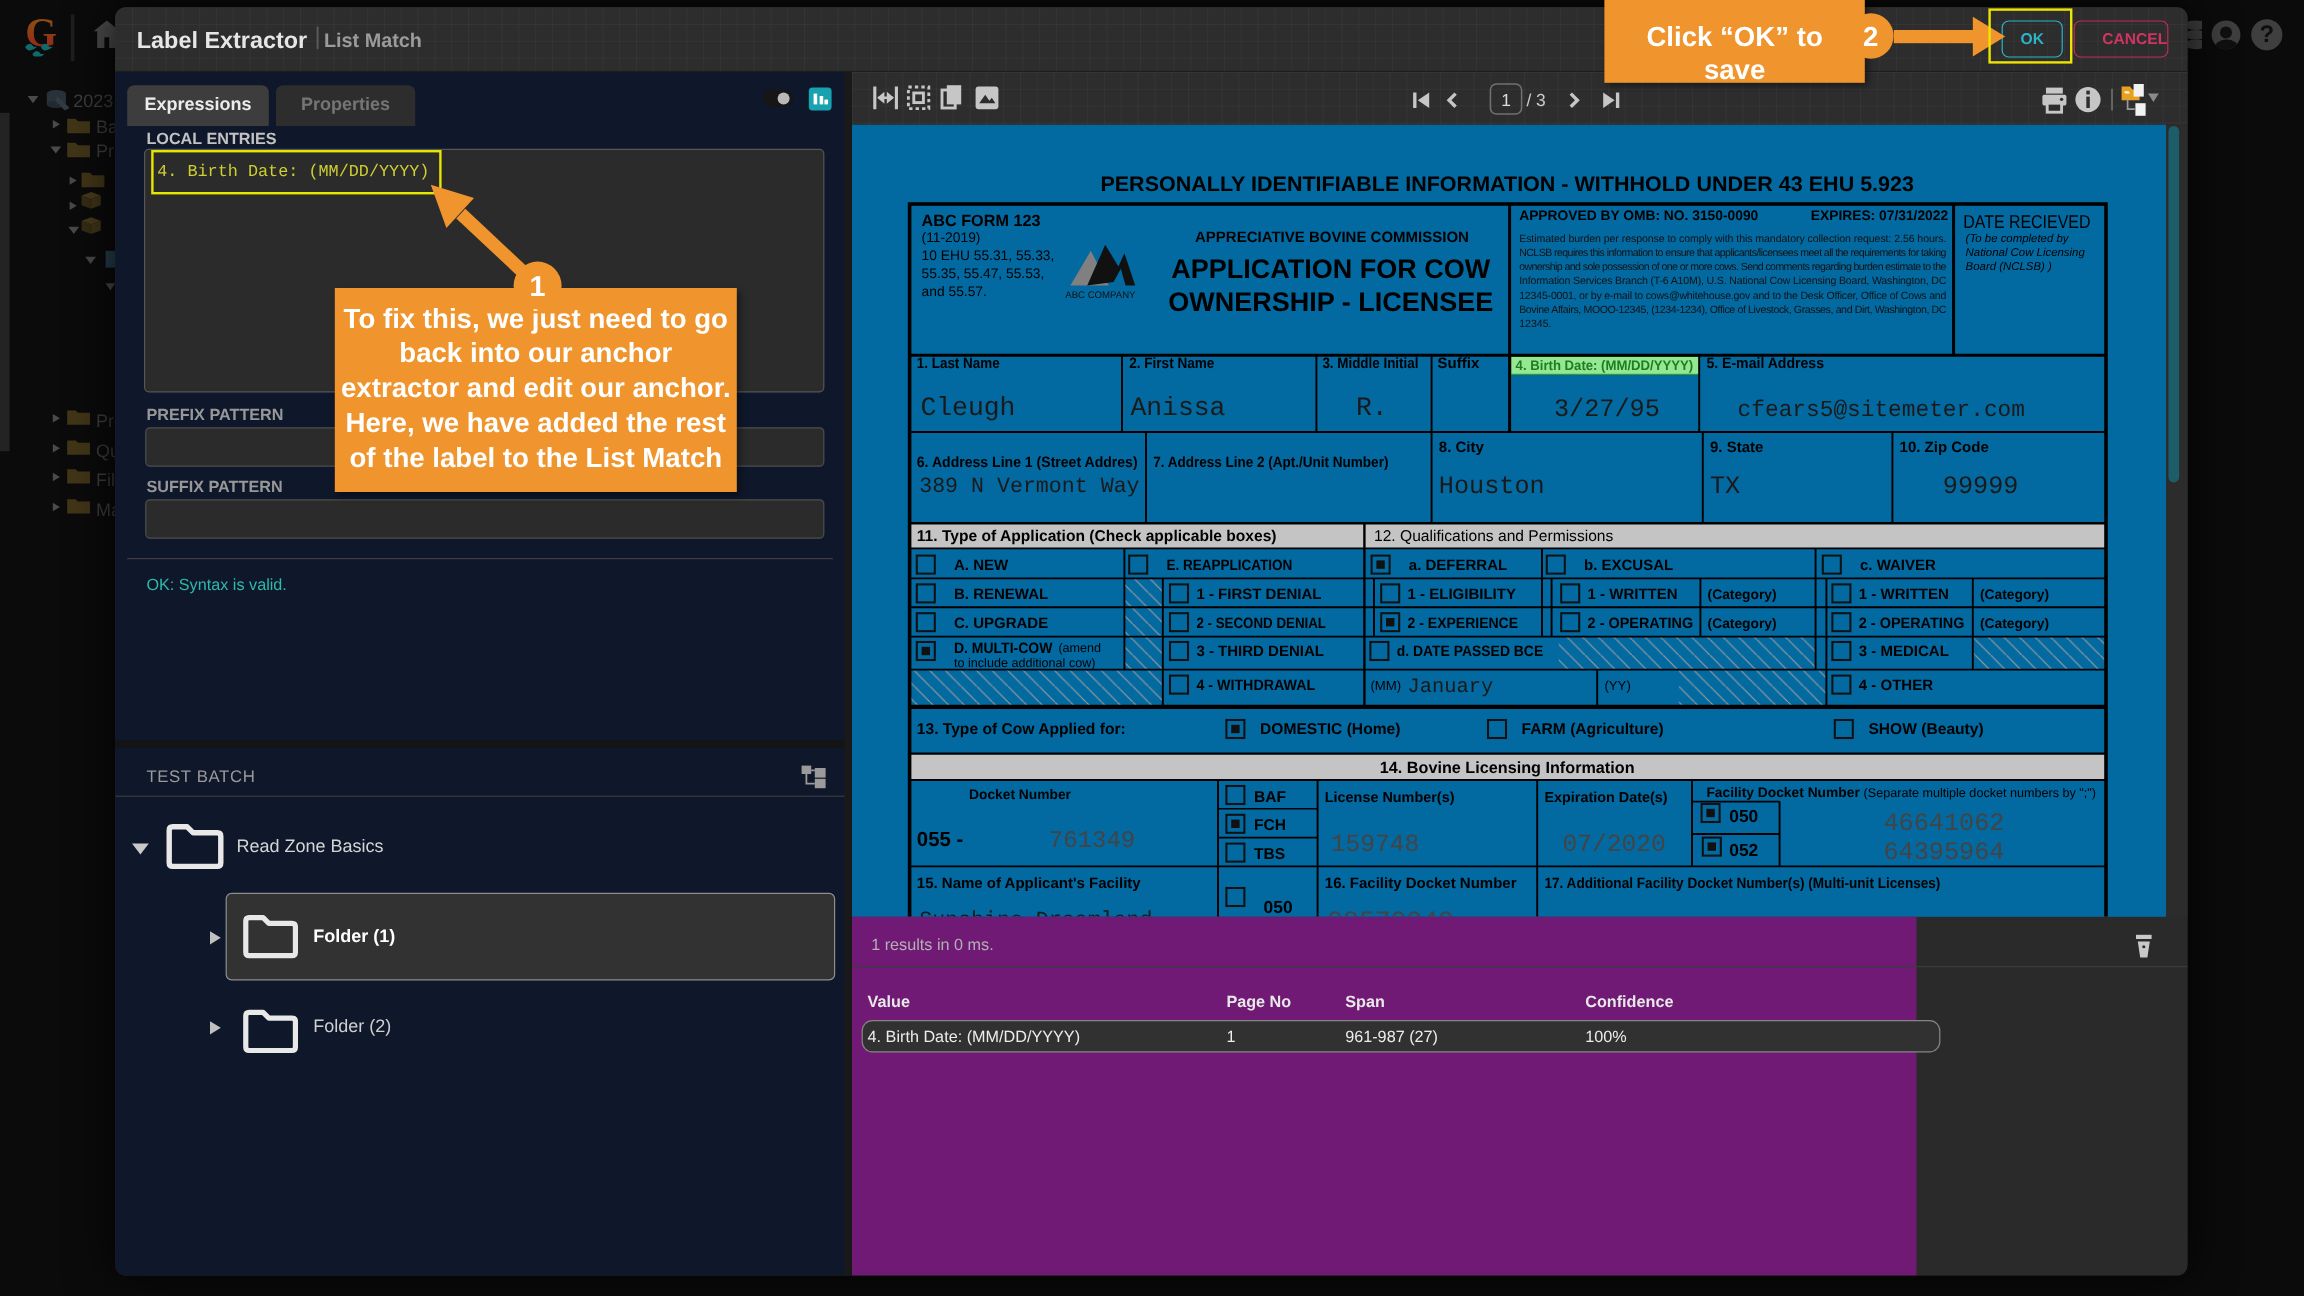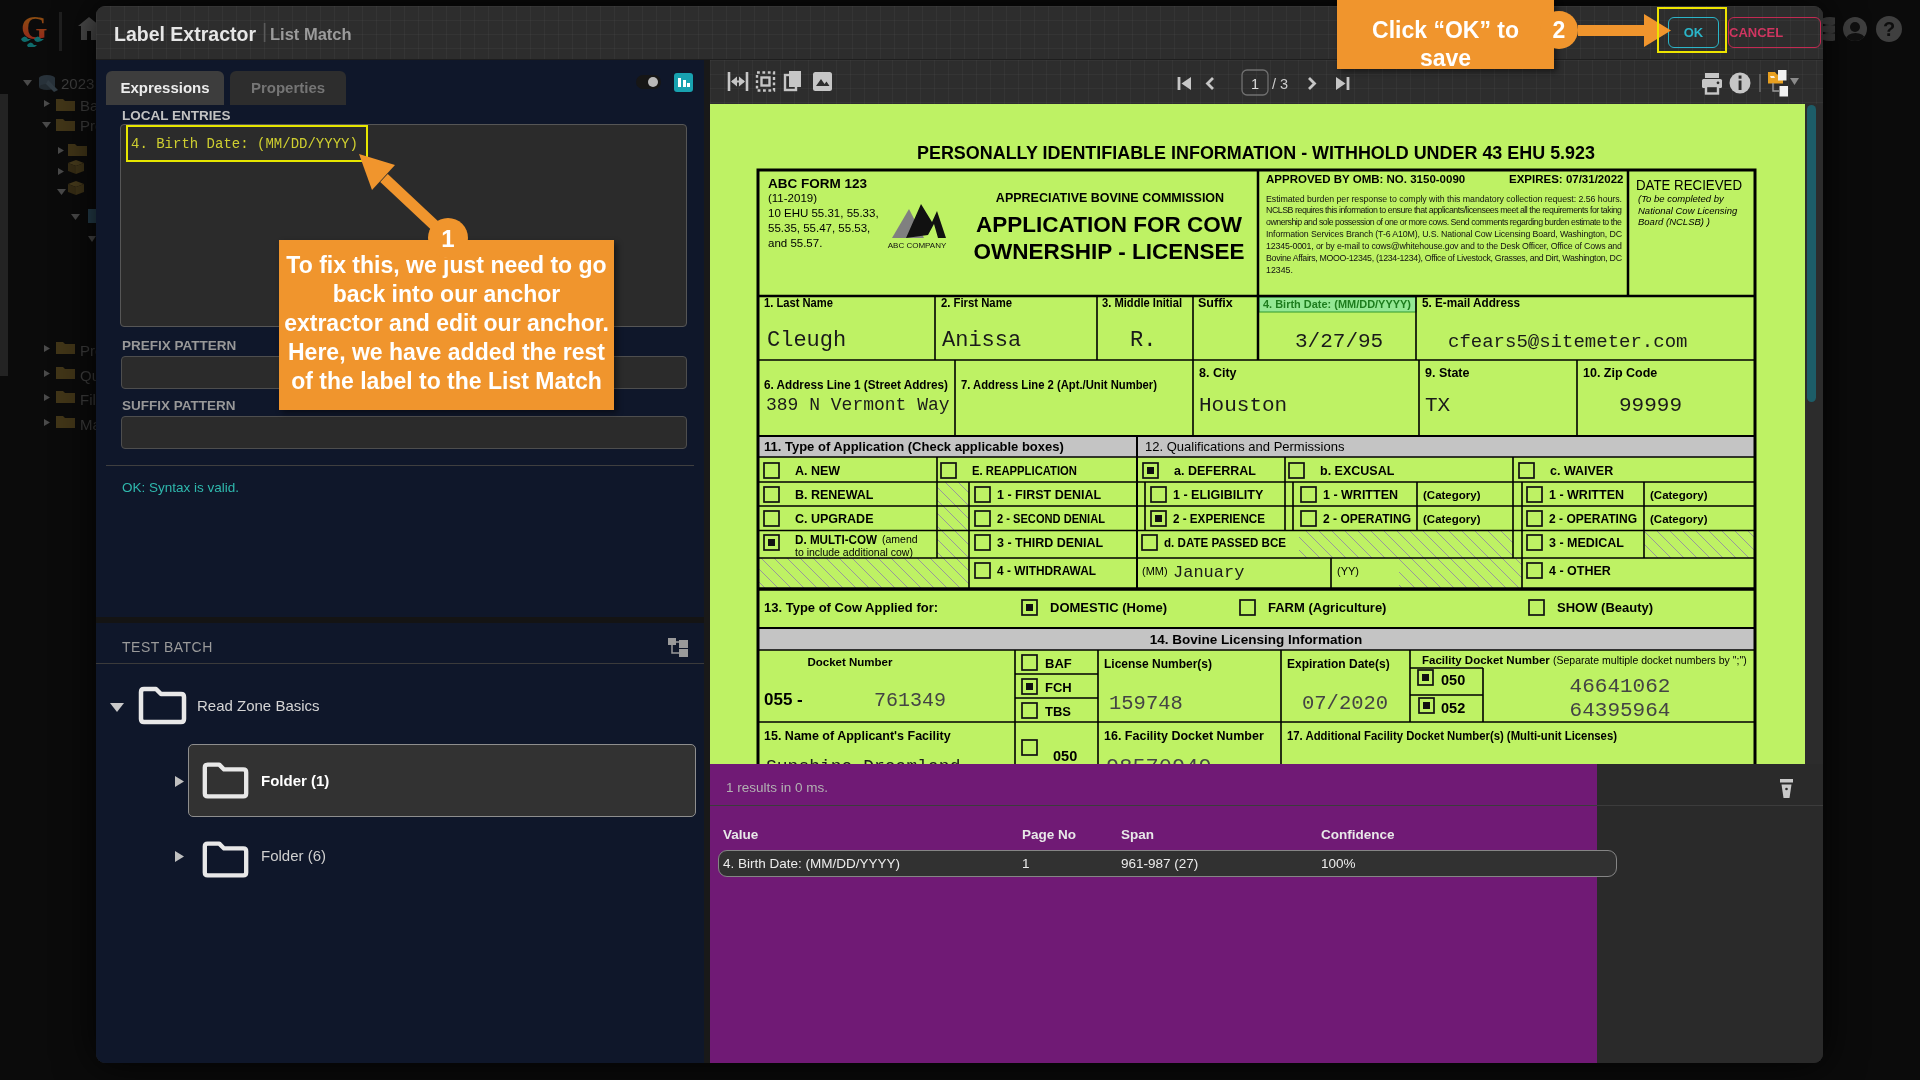--- a/index.html
+++ b/index.html
@@ -102,21 +102,21 @@
 </div>
 
 <div class="abs" style="left:96px;top:6px;width:1727px;height:1057px;background:#282828;border-radius:9px;box-shadow:0 0 40px rgba(0,0,0,0.85);overflow:hidden;">
 
   <div class="abs grid-bg" style="left:0;top:0;width:1727px;height:54px;border-bottom:1px solid #1e1e1e;"></div>
   <div class="abs" style="left:18px;top:17px;font-size:19.5px;font-weight:bold;color:#e6e6e6;">Label Extractor</div>
   <div class="abs" style="left:166px;top:14px;font-size:20px;color:#5a5a5a;font-weight:300;">|</div>
   <div class="abs" style="left:174px;top:19px;font-size:16.5px;font-weight:bold;color:#9b9b9b;">List Match</div>
 
   <div class="abs" style="left:1572px;top:11px;width:51px;height:31px;border:1.5px solid #2ab5c8;border-radius:6px;color:#2ab5c8;font-weight:bold;font-size:13px;text-align:center;line-height:29px;">OK</div>
-  <div class="abs" style="left:1632px;top:11px;width:93px;height:31px;border:1.5px solid #c22a52;border-radius:6px;color:#cf3560;font-weight:bold;font-size:13px;text-align:left;line-height:29px;">CANCEL</div>
+  <div class="abs" style="left:1632px;top:11px;width:79px;height:31px;border:1.5px solid #c22a52;border-radius:6px;color:#cf3560;font-weight:bold;font-size:13px;text-align:right;line-height:29px;">CANCEL</div>
 
   <div class="abs" style="left:0;top:54px;width:608px;height:1003px;background:#0f172a;" id="leftpanel">
 
     <div class="abs" style="left:10px;top:11px;width:118px;height:34px;background:#3d3d3d;border-radius:6px 6px 0 0;color:#ececec;font-weight:bold;font-size:15px;text-align:center;line-height:34px;">Expressions</div>
     <div class="abs" style="left:134px;top:11px;width:116px;height:34px;background:#2d2d2d;border-radius:6px 6px 0 0;color:#757575;font-weight:bold;font-size:15px;text-align:center;line-height:34px;">Properties</div>
 
     <div class="abs" style="left:540px;top:15px;width:25px;height:14px;background:#161616;border-radius:7px;">
       <div class="abs" style="left:12px;top:2px;width:10px;height:10px;border-radius:50%;background:#b9b9b9;"></div>
     </div>
     <div class="abs" style="left:578px;top:13px;width:19px;height:19px;background:#18a2b0;border-radius:3px;">
@@ -165,21 +165,21 @@
       <path d="M5,7 Q5,4 8,4 L20,4 L25,9 L45,9 Q48,9 48,12 L48,34 Q48,37 45,37 L8,37 Q5,37 5,34 Z" fill="none" stroke="#e8e8e8" stroke-width="4.5" stroke-linejoin="round"></path>
     </svg>
     <div class="abs" style="left:165px;top:712px;font-size:15px;font-weight:bold;color:#fff;">Folder (1)</div>
 
     <svg class="abs" style="left:77px;top:789px;" width="13" height="15" viewBox="0 0 13 15">
         <path d="M2,2 L11,7.5 L2,13 Z" fill="#c0c0c0"></path>
       </svg>
     <svg class="abs" style="left:104px;top:776px;" width="51" height="48" viewBox="0 0 53 42">
       <path d="M5,7 Q5,4 8,4 L20,4 L25,9 L45,9 Q48,9 48,12 L48,34 Q48,37 45,37 L8,37 Q5,37 5,34 Z" fill="none" stroke="#e8e8e8" stroke-width="4.5" stroke-linejoin="round"></path>
     </svg>
-    <div class="abs" style="left:165px;top:787px;font-size:15px;color:#cfcfcf;">Folder (6)</div>
+    <div class="abs" style="left:165px;top:787px;font-size:15px;color:#cfcfcf;">Folder (2)</div>
   </div>
 
   <div class="abs" style="left:608px;top:54px;width:6px;height:1003px;background:#191919;"></div>
 
   <div class="abs" style="left:614px;top:54px;width:1113px;height:1003px;background:#2a2a2a;">
 
     <div class="abs grid-bg" style="left:0;top:0;width:1113px;height:44px;"></div>
     <svg class="abs" style="left:0;top:0;" width="1113" height="50" viewBox="0 0 1113 50">
       <g stroke="#c6c6c6" fill="#c6c6c6">
 
@@ -224,21 +224,21 @@
 
         <path d="M1058,12 h7 l2,2.5 h6 v9 h-15 z" fill="#e8a020" stroke="none"></path>
         <path d="M1060,16 l4,0 1,2 -4,0 z" fill="#fff" stroke="none" opacity="0.85"></path>
         <path d="M1063,23 v8 h6" stroke="#9a9a9a" stroke-width="1.4" fill="none"></path>
         <rect x="1068" y="10" width="8.5" height="10.5" fill="#f2f2f2" stroke="none"></rect>
         <rect x="1069.5" y="26" width="8.5" height="10.5" fill="#f2f2f2" stroke="none"></rect>
         <polygon points="1080,18 1089,18 1084.5,25" fill="#8a8a8a" stroke="none"></polygon>
       </g>
     </svg>
 
-    <div class="abs" style="left:0;top:44px;width:1095px;height:660px;background:#bef264;overflow:hidden;" id="docwrap">
+    <div class="abs" style="left:0;top:44px;width:1095px;height:660px;background:#0369a1;overflow:hidden;" id="docwrap">
     <svg width="1095" height="660" viewBox="0 0 1095 660" font-family="Liberation Sans, sans-serif">
       <defs>
         <pattern id="hatch" width="13" height="13" patternUnits="userSpaceOnUse">
           <path d="M-1,-1 l15,15" stroke="#999" stroke-width="1"></path>
         </pattern>
       </defs>
 
       <text x="546" y="55" font-size="17.5" font-weight="bold" text-anchor="middle" fill="#000" textLength="678" lengthAdjust="spacingAndGlyphs">PERSONALLY IDENTIFIABLE INFORMATION - WITHHOLD UNDER 43 EHU 5.923</text>
 
       <rect x="48" y="332" width="997" height="21" fill="#c4c4c4"></rect>

